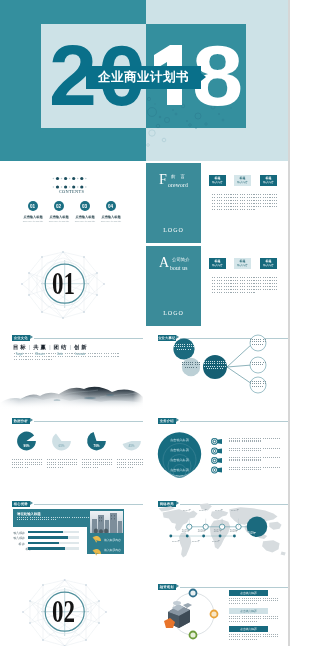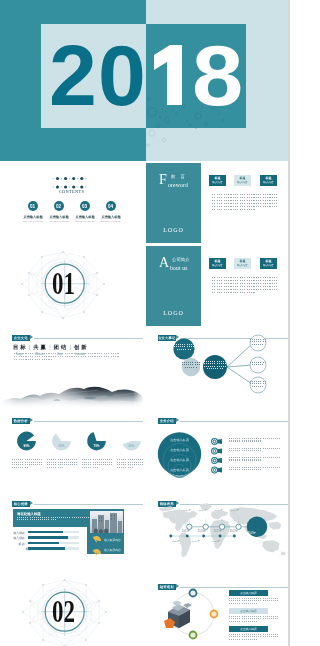--- a/index.html
+++ b/index.html
@@ -175,20 +175,23 @@
       <path d="M182,45 L182,105 L167,105 L167,62 L154,70 L154,55 L170,45 Z"></path>
       <text x="192" y="105" transform="translate(-13.4,0) scale(1.07,1)">8</text>
     </g>
     <g clip-path="url(#clipR)" fill="#ffffff" font-family="Liberation Sans, sans-serif" font-size="86" font-weight="bold">
       <text x="49" y="105">2</text>
       <text x="98" y="105">0</text>
       <path d="M182,45 L182,105 L167,105 L167,62 L154,70 L154,55 L170,45 Z"></path>
       <text x="192" y="105" transform="translate(-13.4,0) scale(1.07,1)">8</text>
     </g>
   </svg>
+  <div class="cov-band">
+        <span>企业商业计划书</span>
+      </div>
 </div>
 
 <div class="sl" id="s-contents">
   <svg width="143" height="80" style="position:absolute;left:0;top:0">
     <g fill="#1b4e5e">
       <circle cx="57.5" cy="15.5" r="1.6"></circle>
           <circle cx="65.6" cy="15.5" r="1.6"></circle>
           <circle cx="73.7" cy="15.5" r="1.6"></circle>
           <circle cx="81.8" cy="15.5" r="1.6"></circle>
       <circle cx="57.5" cy="24" r="1.6"></circle>

